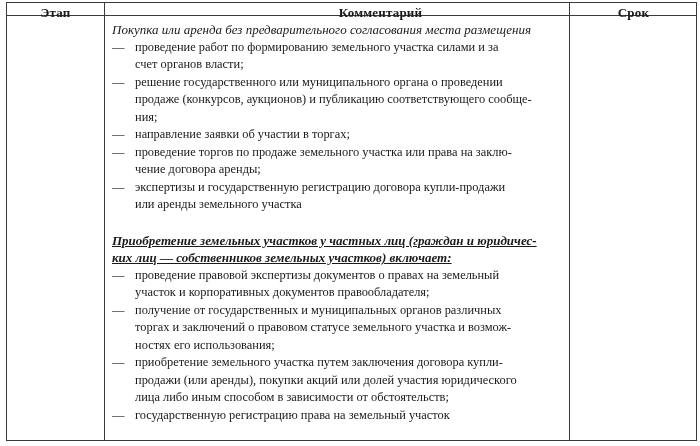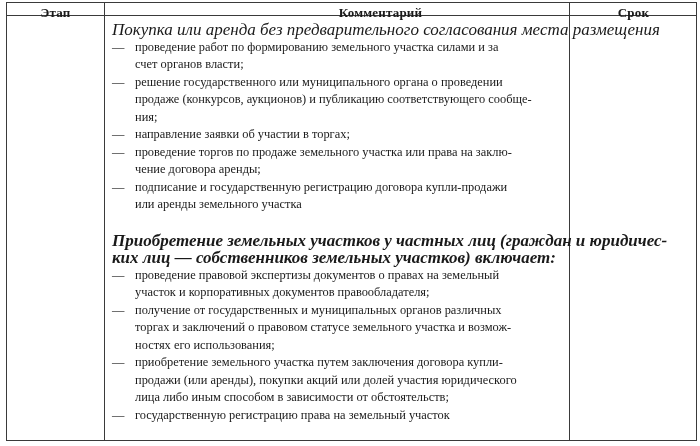--- a/index.html
+++ b/index.html
@@ -54,25 +54,25 @@
     box-sizing:border-box;
   }
 
   
   .blk{margin:0;}
   .blk + .blk{margin-top:0;}
   .gap{height:18px;}
 
   .lead{
     font-style:italic;
-    font-size:17px;
+    font-size:13px;
     line-height:17.5px;
     padding-left:4px;
   }
-  .lead.bold{font-weight:bold;}
+  .lead.bold{font-weight:bold;text-decoration:underline;}
 
   .item{
     position:relative;
     font-size:12.4px;
     line-height:17.5px;
     padding-left:27px;
   }
   .item .dash{
     position:absolute;
     left:4px;top:0;
@@ -100,21 +100,21 @@
     <div class="cell b3"></div>
 
     <div class="cell b2" id="commentary-cell">
         <div class="blk lead">
           <span class="ln">Покупка или аренда без предварительного согласования места размещения</span>
         </div>
         <div class="blk item"><span class="dash">—</span><span><span class="ln">проведение работ по формированию земельного участка силами и за</span><span class="ln">счет органов власти;</span></span></div>
         <div class="blk item"><span class="dash">—</span><span><span class="ln">решение государственного или муниципального органа о проведении</span><span class="ln">продаже (конкурсов, аукционов) и публикацию соответствующего сообще-</span><span class="ln">ния;</span></span></div>
         <div class="blk item"><span class="dash">—</span><span><span class="ln">направление заявки об участии в торгах;</span></span></div>
         <div class="blk item"><span class="dash">—</span><span><span class="ln">проведение торгов по продаже земельного участка или права на заклю-</span><span class="ln">чение договора аренды;</span></span></div>
-        <div class="blk item"><span class="dash">—</span><span><span class="ln">подписание и государственную регистрацию договора купли-продажи</span><span class="ln">или аренды земельного участка</span></span></div>
+        <div class="blk item"><span class="dash">—</span><span><span class="ln">экспертизы и государственную регистрацию договора купли-продажи</span><span class="ln">или аренды земельного участка</span></span></div>
         <div class="gap"></div>
         <div class="blk lead bold">
           <span class="ln">Приобретение земельных участков у частных лиц (граждан и юридичес-</span>
           <span class="ln">ких лиц — собственников земельных участков) включает:</span>
         </div>
         <div class="blk item"><span class="dash">—</span><span><span class="ln">проведение правовой экспертизы документов о правах на земельный</span><span class="ln">участок и корпоративных документов правообладателя;</span></span></div>
         <div class="blk item"><span class="dash">—</span><span><span class="ln">получение от государственных и муниципальных органов различных</span><span class="ln">торгах и заключений о правовом статусе земельного участка и возмож-</span><span class="ln">ностях его использования;</span></span></div>
         <div class="blk item"><span class="dash">—</span><span><span class="ln">приобретение земельного участка путем заключения договора купли-</span><span class="ln">продажи (или аренды), покупки акций или долей участия юридического</span><span class="ln">лица либо иным способом в зависимости от обстоятельств;</span></span></div>
         <div class="blk item"><span class="dash">—</span><span><span class="ln">государственную регистрацию права на земельный участок</span></span></div>
       </div>

